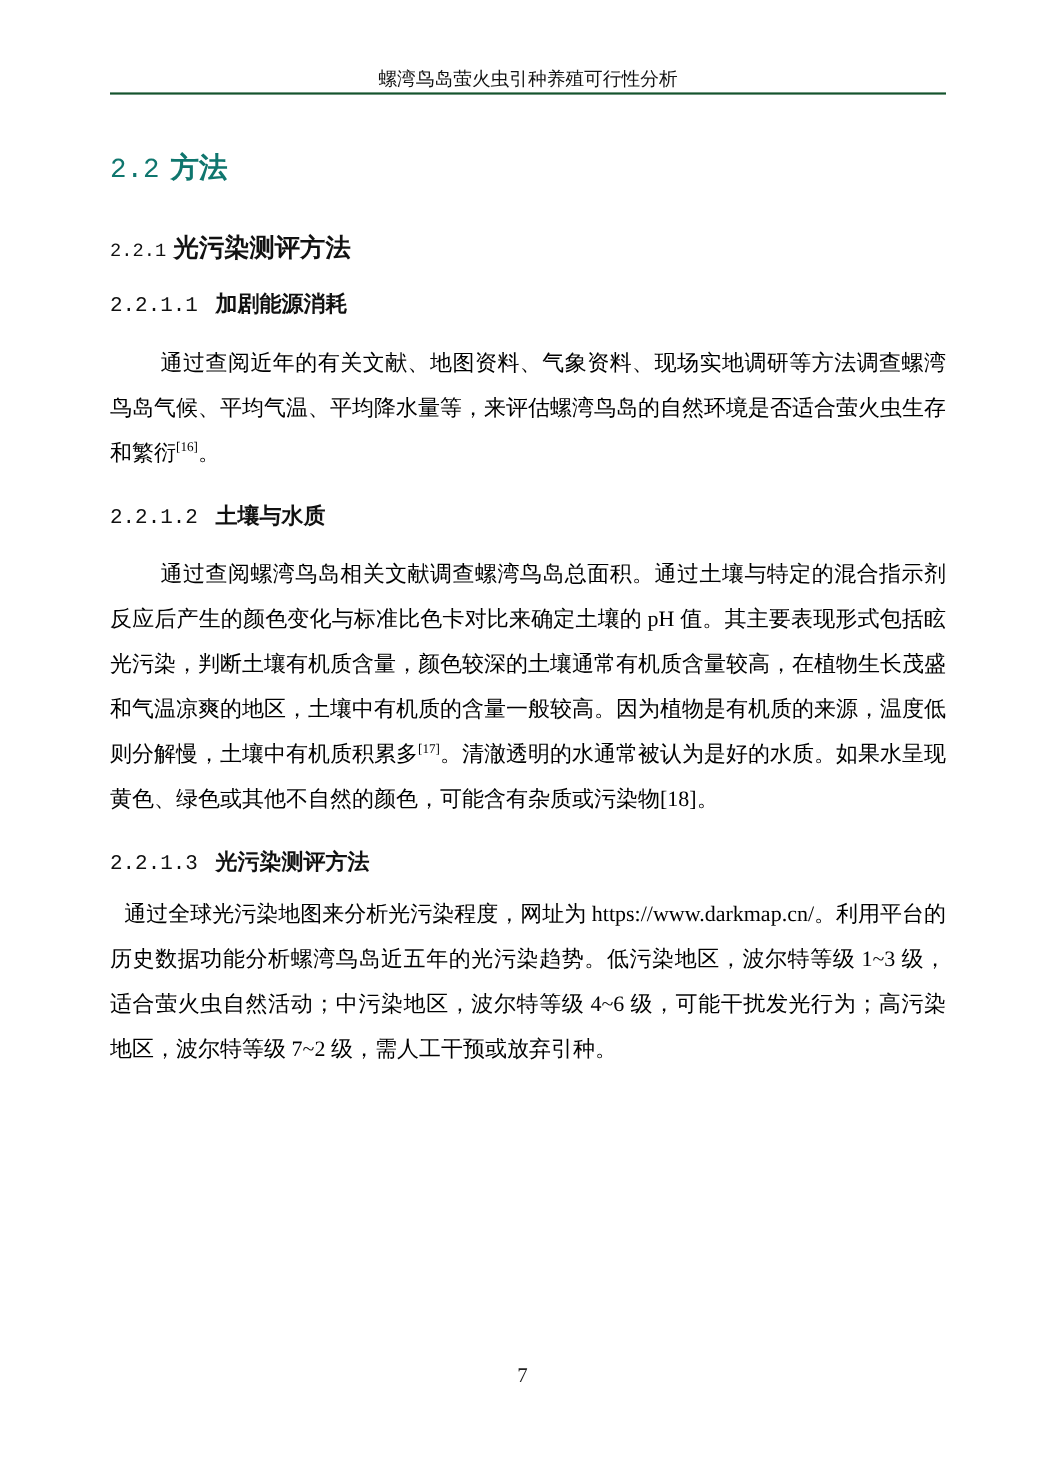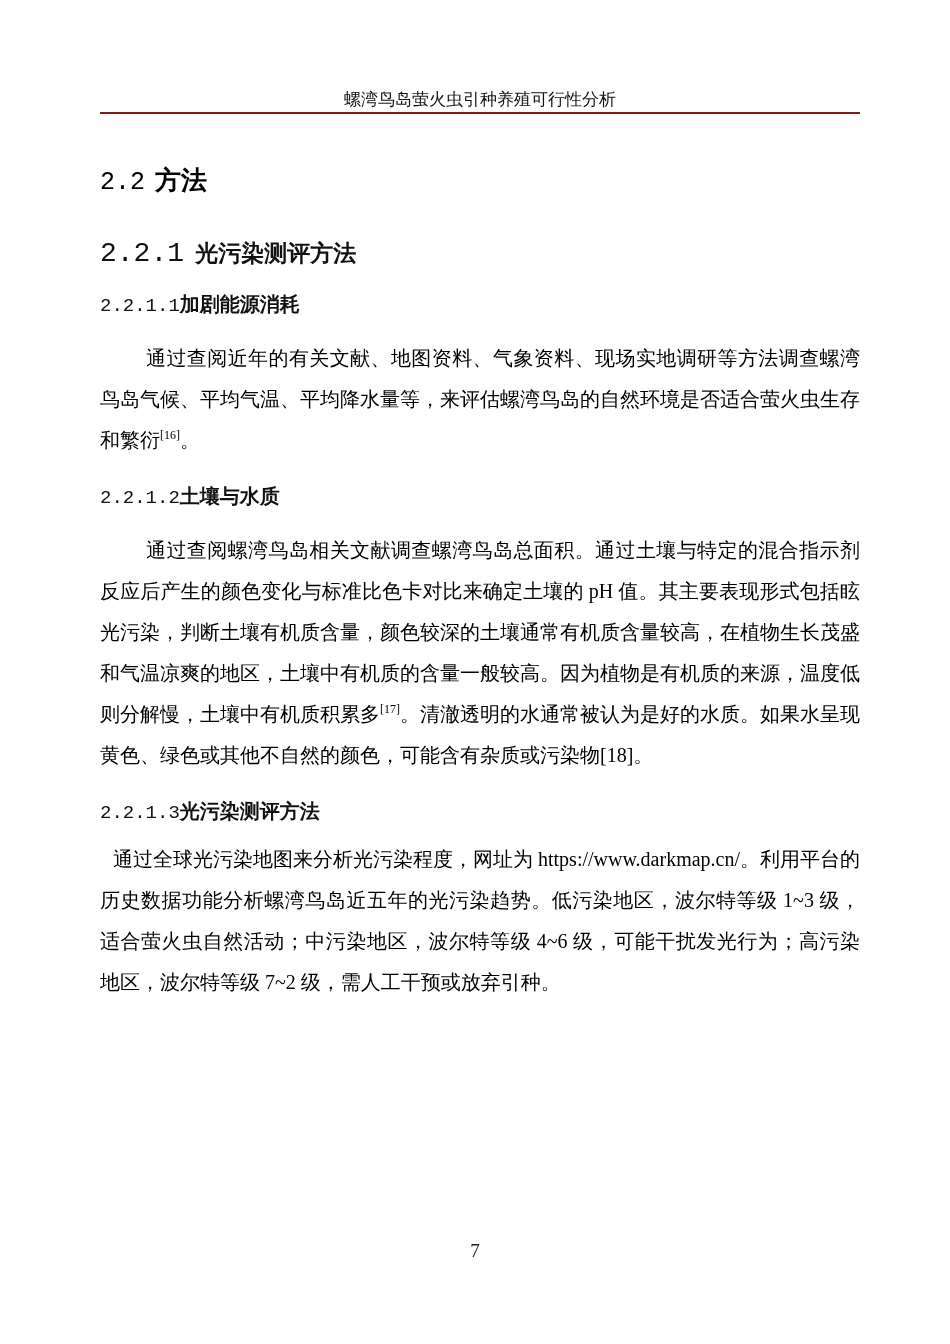--- a/index.html
+++ b/index.html
@@ -12,59 +12,59 @@
     width: 950px;
     height: 1344px;
     background: #ffffff;
     color: #1a1a1a;
     box-sizing: border-box;
     padding: 0 90px 0 100px;
     overflow: hidden;
     font-family: "Liberation Serif", "DejaVu Serif", serif;
   }
   .running-header {
-    padding-top: 90px;
-    border-bottom: 2px solid #7f1d1d;
+    padding-top: 62px;
+    border-bottom: 2px solid #14532d;
     padding-bottom: 2px;
   }
   .header-title {
     text-align: center;
     font-size: 17px;
     line-height: 20px;
     color: #111111;
     font-family: "Liberation Serif", "DejaVu Serif", serif;
   }
   .hnum {
     font-family: "Liberation Mono", "DejaVu Sans Mono", monospace;
     font-weight: 400;
   }
   h1.sec {
     margin: 49px 0 0 0;
     font-size: 26px;
     font-weight: 700;
     font-family: "Liberation Sans", "DejaVu Sans", sans-serif;
-    color: #000000;
+    color: #0f766e;
   }
   h1.sec .hnum { font-size: 25px; margin-right: 0.40em; }
   h2.sec {
     margin: 40px 0 0 0;
     font-size: 23px;
     font-weight: 700;
     font-family: "Liberation Sans", "DejaVu Sans", sans-serif;
     color: #111111;
   }
-  h2.sec .hnum { font-size: 28px; margin-right: 0.40em; }
+  h2.sec .hnum { font-size: 17px; margin-right: 0.40em; }
   h3.sec {
     margin: 22px 0 0 0;
     font-size: 20px;
     font-weight: 700;
     font-family: "Liberation Sans", "DejaVu Sans", sans-serif;
     color: #111111;
   }
-  h3.sec .hnum { font-size: 19px; margin-right: 0; }
+  h3.sec .hnum { font-size: 19px; margin-right: 16px; }
   p.body-para {
     margin: 14px 0 0 0;
     font-size: 20px;
     line-height: 41px;
     text-align: justify;
     text-justify: inter-character;
     color: #000000;
     font-family: "Liberation Serif", "DejaVu Serif", serif;
   }
   p.indent-2 { text-indent: 2.3em; }

